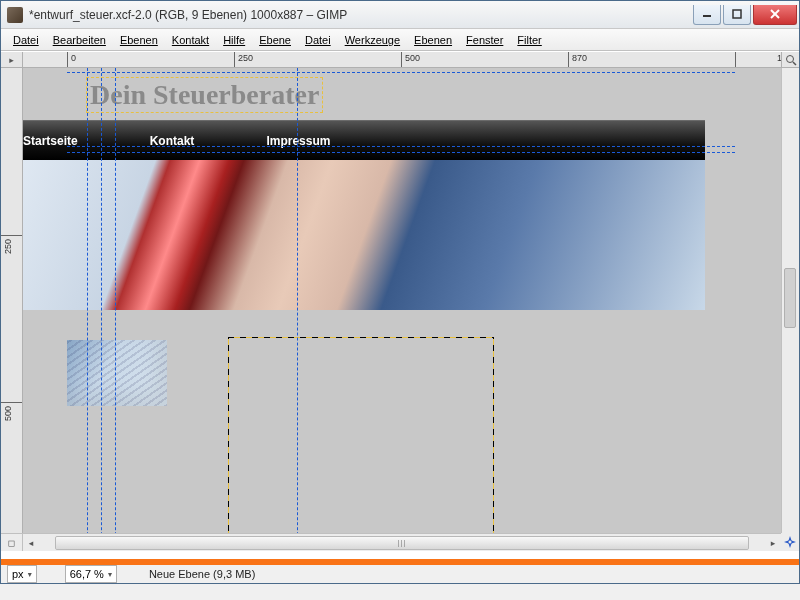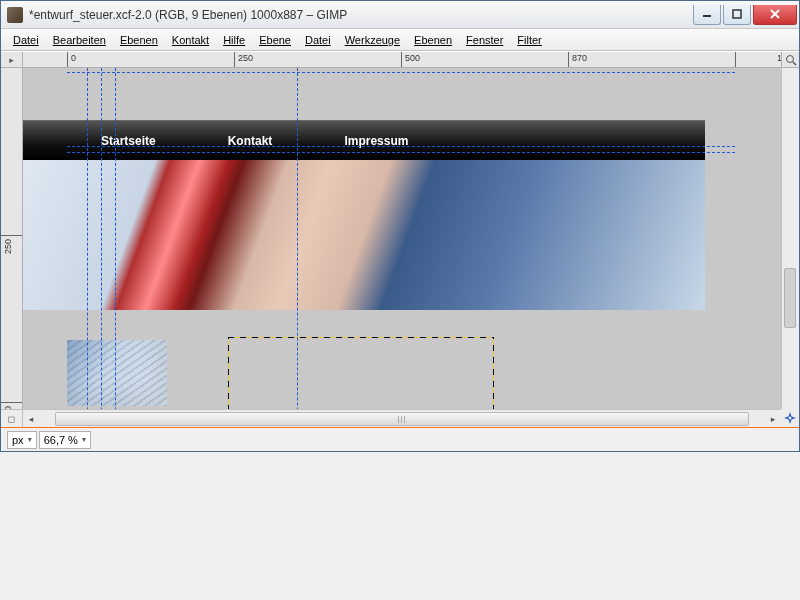--- a/index.html
+++ b/index.html
@@ -1,19 +1,19 @@
 <!DOCTYPE html>
 <html><head>
 <meta charset="utf-8">
 <style>
 * { box-sizing: border-box; margin: 0; padding: 0; }
 body { font-family: "Segoe UI", Tahoma, sans-serif; font-size: 11px; background: #f0f0f0; overflow: hidden; width: 800px; height: 600px; }
 
 
-.window { width: 800px; height: 452px; border: 1px solid #4a6a8a; display: flex; flex-direction: column; background: #fff; }
+.window { width: 800px; height: 584px; border: 1px solid #4a6a8a; display: flex; flex-direction: column; background: #fff; }
 .titlebar { height: 28px; background: linear-gradient(#f8f8f8, #e4e8ec); display: flex; align-items: center; border-bottom: 1px solid #c8c8c8; }
 .title-icon { width: 16px; height: 16px; margin: 0 6px; background: linear-gradient(135deg,#7a6a5a,#4a3a2a); border-radius: 2px; }
 .title-text { flex: 1; color: #333; font-size: 12px; white-space: nowrap; overflow: hidden; }
 .win-buttons { display: flex; height: 20px; margin-right: 2px; }
 .win-btn { width: 28px; height: 20px; margin-left: 2px; border: 1px solid #8aa0b8; border-top: none; border-radius: 0 0 3px 3px; background: linear-gradient(#eef4fa,#d8e4f0); display: flex; align-items: center; justify-content: center; color: #333; }
 .win-btn.close { width: 44px; background: linear-gradient(#e77,#c33); border-color:#a33; color:#fff; font-weight:bold; }
 
 
 .menubar { height: 22px; background: linear-gradient(#fafafa,#ececec); border-bottom: 1px solid #c0c0c0; display: flex; align-items: center; padding: 0 6px; gap: 2px; }
 .menu-item { padding: 2px 6px; color: #000; cursor: default; }
@@ -30,21 +30,21 @@
 .ruler-h .tick-major { position:absolute; top:0; bottom:0; border-left:1px solid #666; }
 .ruler-h .tick-label { position:absolute; top:1px; font-size:9px; color:#333; }
 .ruler-v .tick-major { position:absolute; left:0; right:0; border-top:1px solid #666; }
 .ruler-v .tick-label { position:absolute; left:2px; font-size:9px; color:#333; writing-mode: vertical-rl; transform: rotate(180deg); }
 
 .canvas-wrap { grid-column:2; grid-row:2; position:relative; background:#c8c8c8; overflow:hidden; }
 .canvas { position:absolute; left:44px; top:0; width:668px; height:592px; background:#c8c8c8; }
 
 
 .doc-title { position:absolute; left:20px; top:10px; font-family: Georgia, 'Times New Roman', serif; font-size:28px; font-weight:bold; color:#8a8a8a; outline:1px dashed #e8c040; padding:1px 3px; }
-.navbar { position:absolute; left:-44px; top:52px; width:682px; height:40px; background: linear-gradient(#555 0%, #333 30%, #111 60%, #000 100%); display:flex; align-items:center; color:#fff; font-size:12px; font-weight:bold; padding-left:78px; gap:72px; border-top:1px solid #6a6a6a; }
+.navbar { position:absolute; left:-44px; top:52px; width:682px; height:40px; background: linear-gradient(#555 0%, #333 30%, #111 60%, #000 100%); display:flex; align-items:center; color:#fff; font-size:12px; font-weight:bold; gap:72px; border-top:1px solid #6a6a6a; }
 .navbar span { font-family: Verdana, sans-serif; }
 .hero { position:absolute; left:-44px; top:92px; width:682px; height:150px; background:
   linear-gradient(110deg, #dfe8f2 0%, #c8d5e4 18%, #b03030 20%, #ff8a8a 24%, #a82020 28%, #701818 30%, #d8b8a8 36%, #e8cab8 42%, #d8b8a8 50%, #3a5a8a 56%, #5a7aaa 70%, #c8d8e8 100%);
 }
 .thumb { position:absolute; left:0; top:272px; width:100px; height:66px; background:
   linear-gradient(120deg, #8aa8c8 0%, #c8d8e8 40%, #d8e4ee 100%);
   box-shadow: inset -10px -10px 20px rgba(0,0,0,.08);
 }
 .thumb::after { content:""; position:absolute; inset:0; background: repeating-linear-gradient(-35deg, rgba(0,0,60,.12) 0 2px, transparent 2px 6px); }
 
@@ -76,21 +76,21 @@
 
 
 .hscroll-row { grid-column:2; grid-row:3; display:flex; align-items:center; background:#ececec; border-top:1px solid #c0c0c0; }
 .hscroll-corner { grid-column:1; grid-row:3; background:#ececec; border-top:1px solid #c0c0c0; border-right:1px solid #c0c0c0; display:flex; align-items:center; justify-content:center; font-size:9px; color:#555; }
 .hscroll-track { flex:1; height:14px; margin:0 16px; background: linear-gradient(#f4f4f4,#e0e0e0); border:1px solid #b8b8b8; border-radius:2px; position:relative; }
 .hscroll-thumb { position:absolute; left:0; top:0; bottom:0; right:0; background: linear-gradient(#f8f8f8,#d8d8d8); border-radius:2px; display:flex; align-items:center; justify-content:center; gap:2px; }
 .hscroll-thumb::after { content:"|||"; letter-spacing:1px; color:#888; font-size:8px; }
 .hscroll-arrow { width:16px; height:14px; display:flex; align-items:center; justify-content:center; color:#555; font-size:9px; }
 
 
-.statusbar { height: 24px; border-top:1px solid #f97316; background:#f0f0f0; display:flex; align-items:center; padding:0 6px; gap:2px; }
+.statusbar { height: 24px; border-top:6px solid #f97316; background:#f0f0f0; display:flex; align-items:center; padding:0 6px; gap:28px;margin-top:8px; }
 .status-field { height:18px; background:#fff; border:1px solid #b0b0b0; display:flex; align-items:center; padding:0 4px; font-size:11px; }
 .status-field .dd { margin-left:4px; font-size:8px; color:#555; }
 .status-msg { flex:1; padding-left:4px; color:#222; }
 </style>
 </head>
 <body>
 
 <div class="window">
 
   <div class="titlebar">
@@ -155,20 +155,21 @@
 
     <div class="ruler-v">
       <div class="tick-major" style="top:167px"></div>
         <div class="tick-label" style="top:171px">250</div>
       <div class="tick-major" style="top:334px"></div>
         <div class="tick-label" style="top:338px">500</div>
     </div>
 
     <div class="canvas-wrap">
       <div class="canvas">
+        <div class="doc-title">Dein Steuerberater</div>
         <div class="navbar">
           <span>Startseite</span>
           <span>Kontakt</span>
           <span>Impressum</span>
         </div>
         <div class="hero"></div>
         <div class="thumb"></div>
         <div class="layer-bound bottomless"></div>
 
         <div class="guide-h" style="top:4px"></div>
@@ -205,15 +206,16 @@
 
   <div class="statusbar">
     <div class="status-field">
       <span>px</span>
         <span class="dd">▾</span>
     </div>
     <div class="status-field">
       <span>66,7 %</span>
         <span class="dd">▾</span>
     </div>
+    <div class="status-msg">Neue Ebene (9,3 MB)</div>
   </div>
 
 </div>
 
 </body></html>

